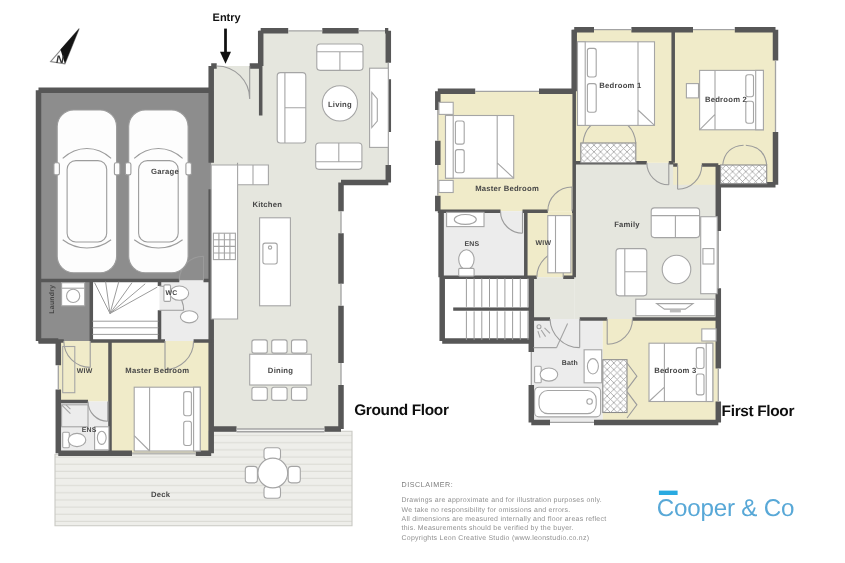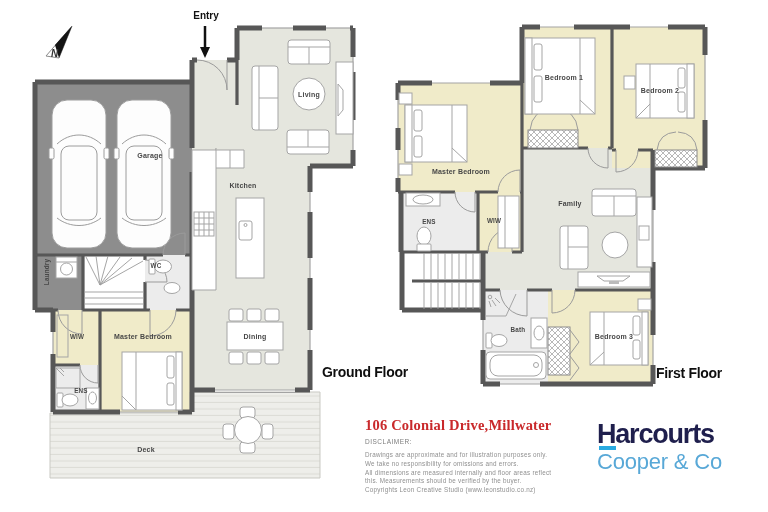--- a/index.html
+++ b/index.html
@@ -382,26 +382,24 @@
     <text class="lbl" x="660" y="93">Bedroom 2</text>
     <text class="lbl" x="570" y="206">Family</text>
     <text class="lbls" x="429" y="224">ENS</text>
     <text class="lbls" x="494" y="223">WIW</text>
     <text class="lbls" x="518" y="332">Bath</text>
     <text class="lbl" x="614" y="339">Bedroom 3</text>
     <text class="title" x="656" y="378">First Floor</text>
   </g>
 </svg>
 
-  <div class="address">106 Colonial Drive,Millwater</div>
   <div class="disc-title">DISCLAIMER:</div>
   <div class="disc">
     <p>Drawings are approximate and for illustration purposes only.</p>
     <p>We take no responsibility for omissions and errors.</p>
     <p>All dimensions are measured internally and floor areas reflect</p>
     <p>this. Measurements should be verified by the buyer.</p>
     <p>Copyrights Leon Creative Studio (www.leonstudio.co.nz)</p>
   </div>
-  <div class="brand-name">Harcourts</div>
   <div class="brand-bar"></div>
   <div class="brand-sub">Cooper &amp; Co</div>
 
 </div>
 
 </body></html>

